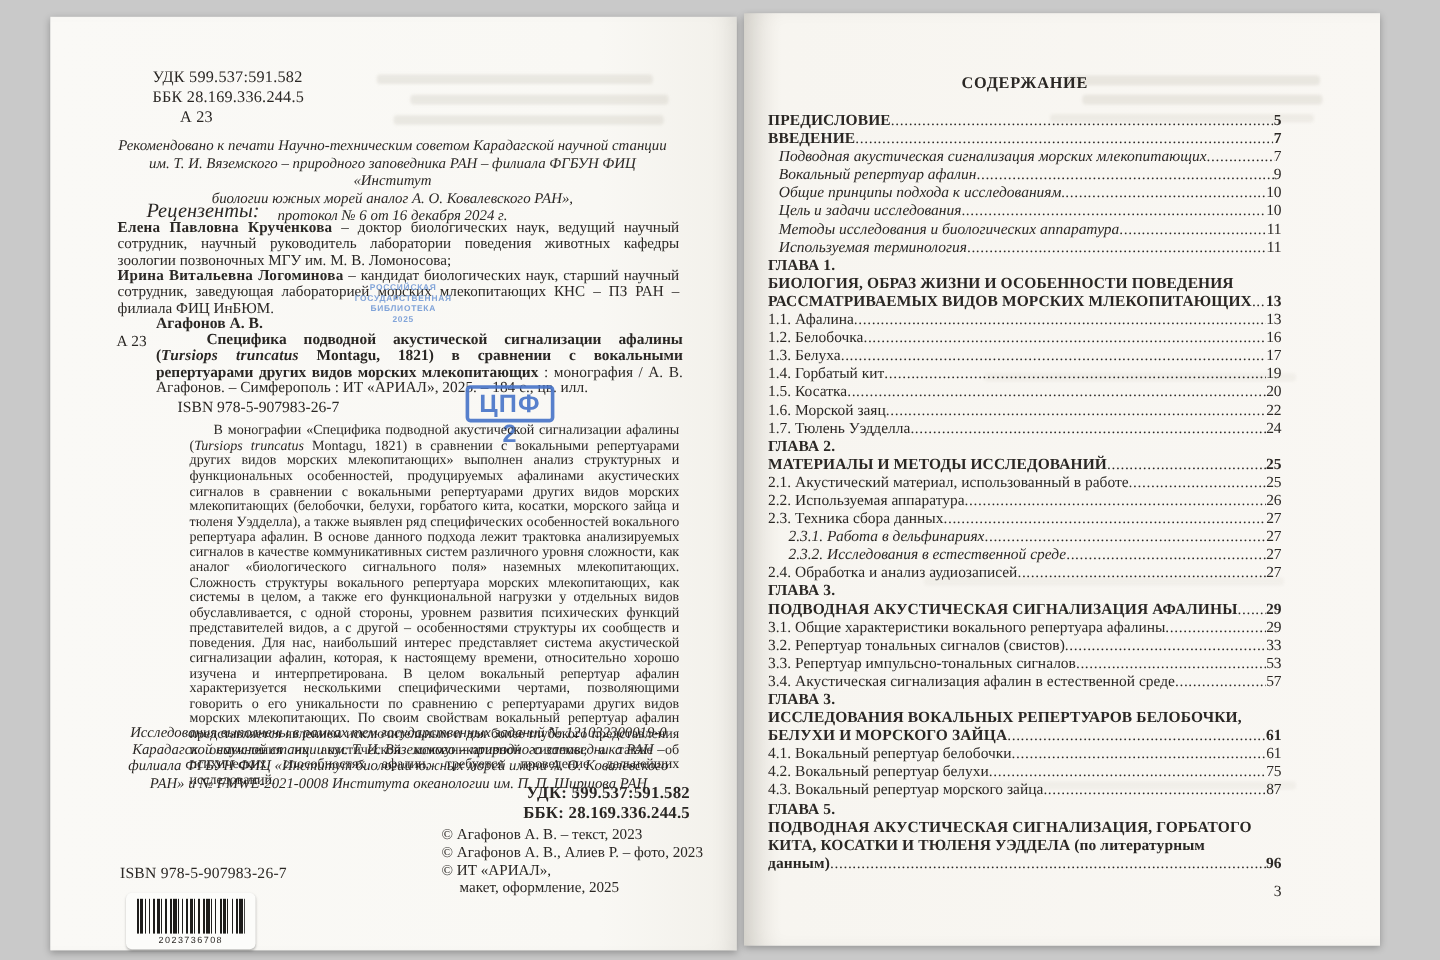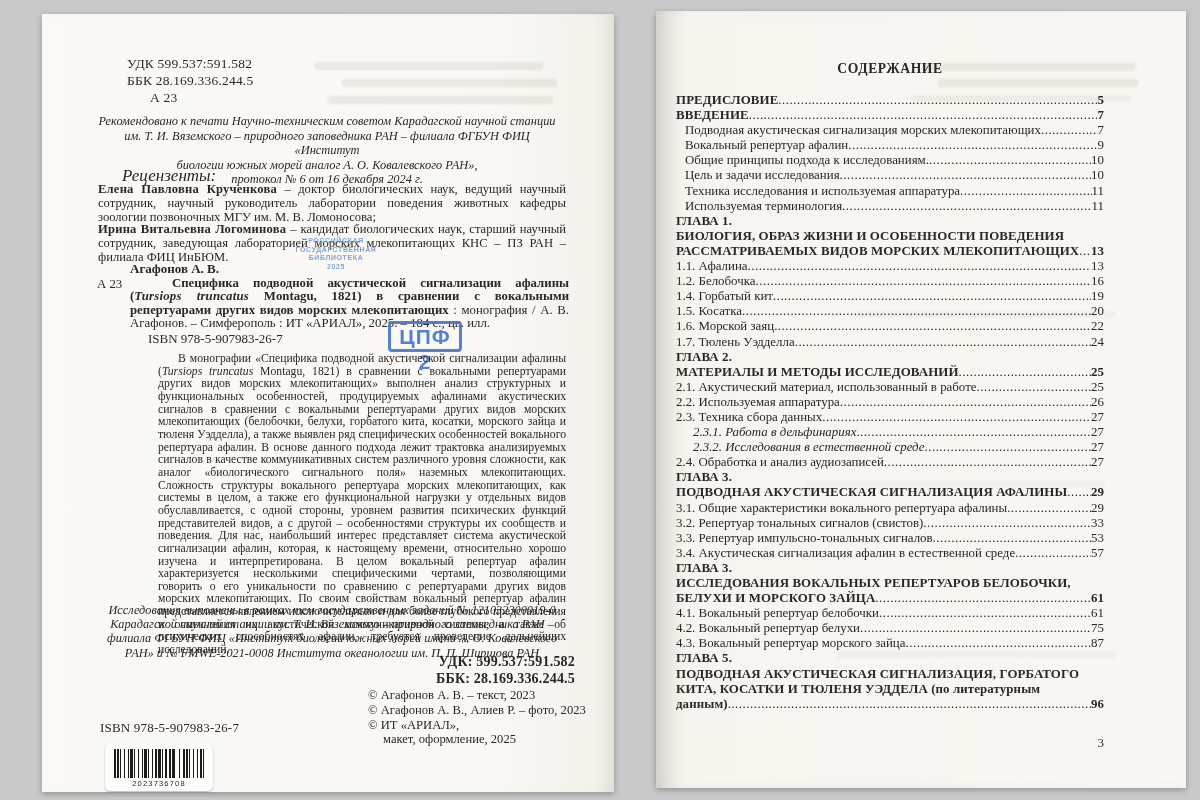--- a/index.html
+++ b/index.html
@@ -16,21 +16,20 @@
     box-shadow:0 2px 6px rgba(0,0,0,.28), 0 0 1px rgba(0,0,0,.25);
   }
   .page-left{
     left:42px;top:14px;width:562px;height:778px;
     background:linear-gradient(90deg,#faf9f6 0%,#f9f8f4 80%,#f2f0ea 100%);
     padding-left:10px;
   }
   .page-right{
     left:620px;top:11px;width:530px;height:777px;
     background:linear-gradient(90deg,#efece5 0%,#f7f5f0 6%,#f9f7f3 100%);
-    margin-left:36px;
   }
   .abs{position:absolute;}
   .ghost{
     position:absolute;background:rgba(142,132,110,.14);
     border-radius:3px;filter:blur(1.3px);pointer-events:none;
   }
 
   
   .udk-top{left:85px;top:41px;font-size:13.5px;line-height:17px;letter-spacing:.2px;}
   .udk-top .a23{padding-left:23px;}
@@ -86,21 +85,21 @@
   .toc-heading{left:20px;top:50px;width:428px;text-align:center;
     font-weight:bold;font-size:13.6px;letter-spacing:.6px;}
   .toc{left:20px;top:82px;width:428px;}
   .toc-row{display:flex;align-items:baseline;line-height:15.1px;font-size:12.9px;white-space:nowrap;}
   .toc-row .t{flex:0 0 auto;}
   .toc-row .fill{flex:1 1 auto;overflow:hidden;}
   .toc-row .fill::after{content:"....................................................................................................................................................................................";letter-spacing:.5px;}
   .toc-row .p{flex:0 0 auto;}
   .toc-row.s-b{font-weight:bold;letter-spacing:.1px;}
   .toc-row.s-b .fill::after{font-weight:normal;}
-  .toc-row.s-i .t{padding-left:9px;text-align:right;}
+  .toc-row.s-i .t{font-style:italic;padding-left:9px;text-align:right;}
   .toc-row.s-s .t{font-style:italic;padding-left:17px;}
   .toc-row.nopage .fill::after{content:"";}
   .toc-footer{left:20px;top:724px;width:428px;text-align:right;font-size:13px;}
 </style>
 </head>
 <body>
 
 <div class="canvas">
 
   <div class="page page-left" style="box-shadow:0 2px 6px rgba(0,0,0,.28), inset -16px 0 20px -14px rgba(0,0,0,.12);">
@@ -222,21 +221,21 @@
           <span class="p">10</span>
         </div>
 
         <div class="toc-row s-i">
           <span class="t">Цель и задачи исследования</span>
           <span class="fill"></span>
           <span class="p">10</span>
         </div>
 
         <div class="toc-row s-i">
-          <span class="t">Техника исследования и используемая аппаратура</span>
+          <span class="t">Методы исследования и биологических аппаратура</span>
           <span class="fill"></span>
           <span class="p">11</span>
         </div>
 
         <div class="toc-row s-i">
           <span class="t">Используемая терминология</span>
           <span class="fill"></span>
           <span class="p">11</span>
         </div>
 
@@ -263,20 +262,25 @@
           <span class="fill"></span>
           <span class="p">13</span>
         </div>
 
         <div class="toc-row s-n">
           <span class="t">1.2. Белобочка</span>
           <span class="fill"></span>
           <span class="p">16</span>
         </div>
 
+        <div class="toc-row s-n">
+          <span class="t">1.3. Белуха</span>
+          <span class="fill"></span>
+          <span class="p">17</span>
+        </div>
 
         <div class="toc-row s-n">
           <span class="t">1.4. Горбатый кит</span>
           <span class="fill"></span>
           <span class="p">19</span>
         </div>
 
         <div class="toc-row s-n">
           <span class="t">1.5. Косатка</span>
           <span class="fill"></span>

